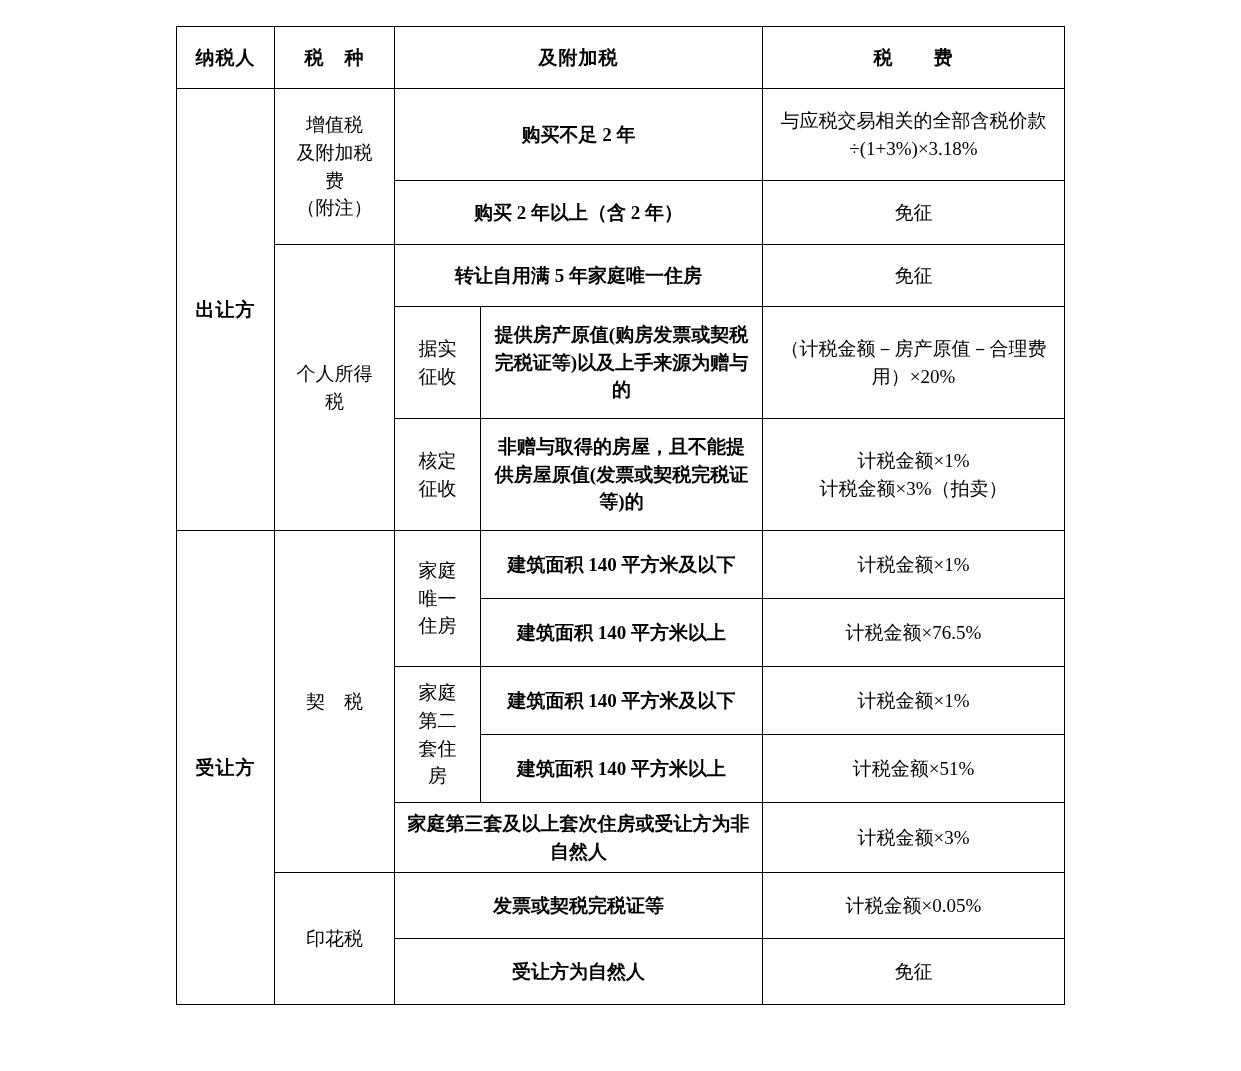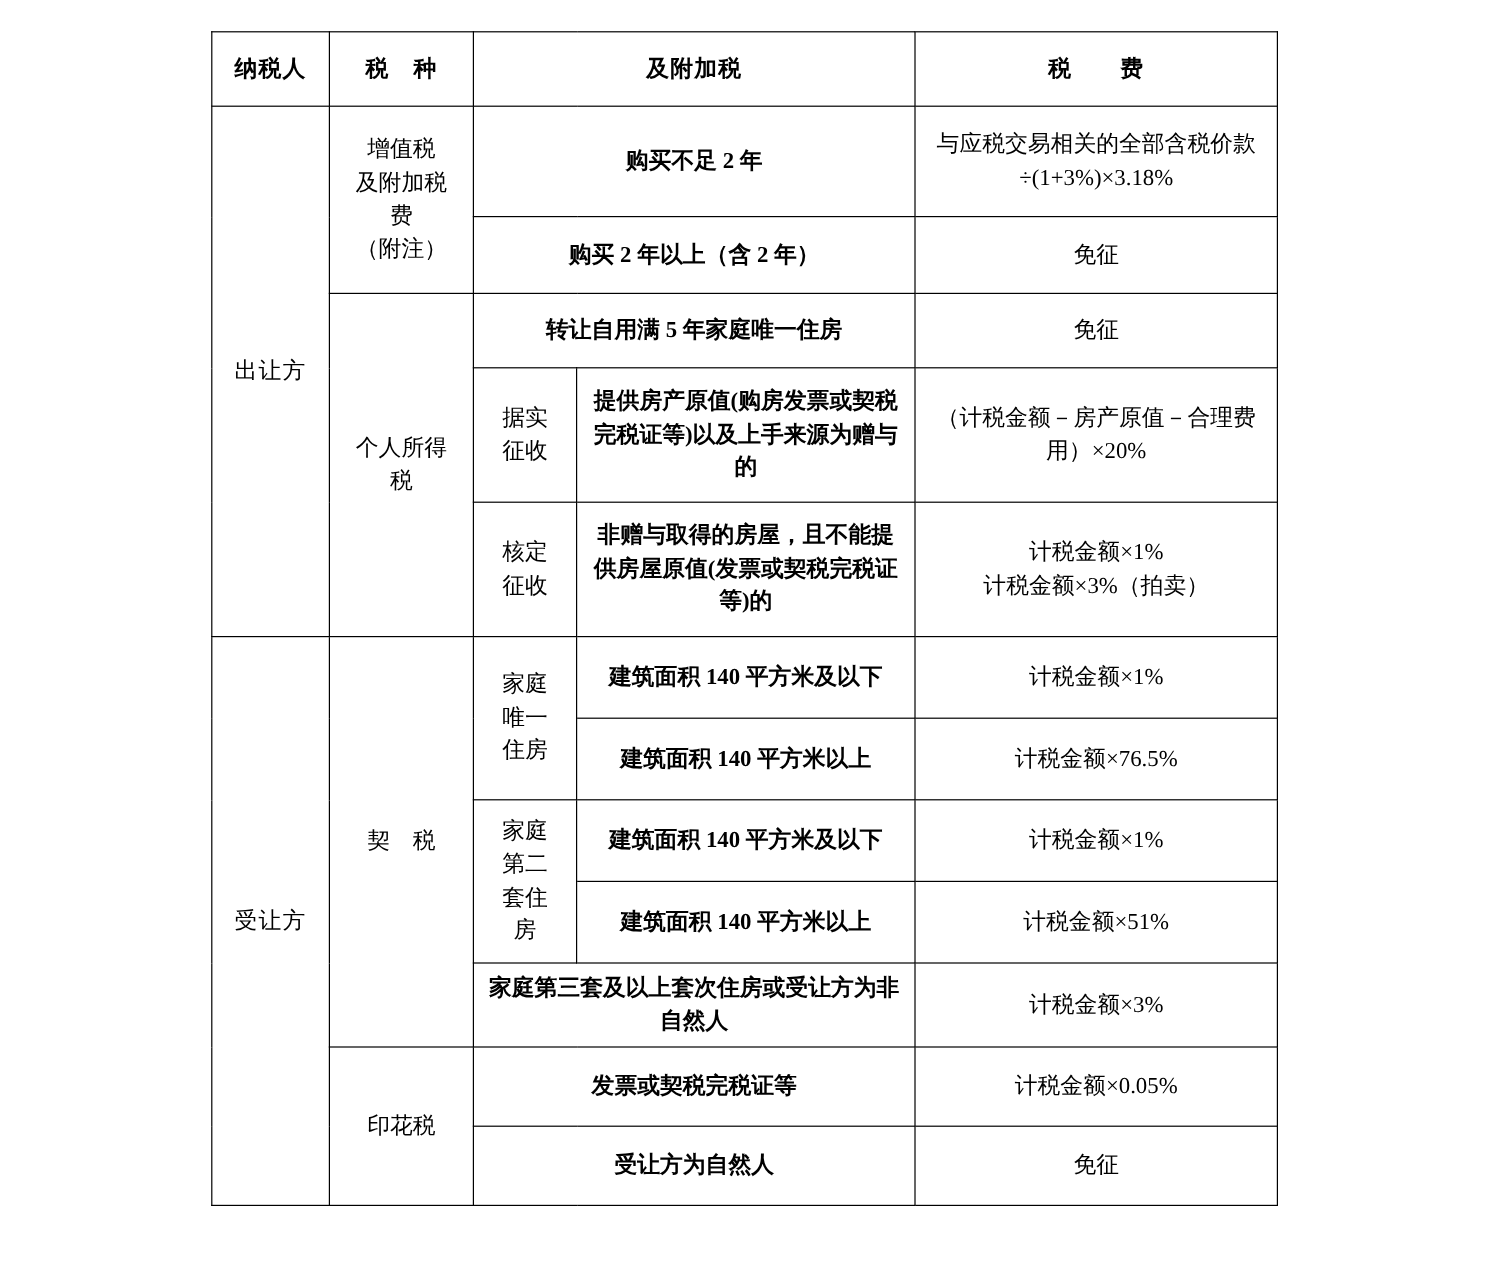--- a/index.html
+++ b/index.html
@@ -36,21 +36,21 @@
     padding: 7px 8px;
     box-sizing: border-box;
   }
   td.head {
     font-weight: bold;
     letter-spacing: 1px;
     height: 62px;
     font-size: 20px;
   }
   td.payer {
-    font-weight: normal;
+    font-weight: bold;
     font-size: 20px;
     letter-spacing: 1px;
     width: 98px;
   }
   td.taxkind {
     width: 118px;
     margin-left: 16px;
   }
   td.subkind {
     width: 86px;

